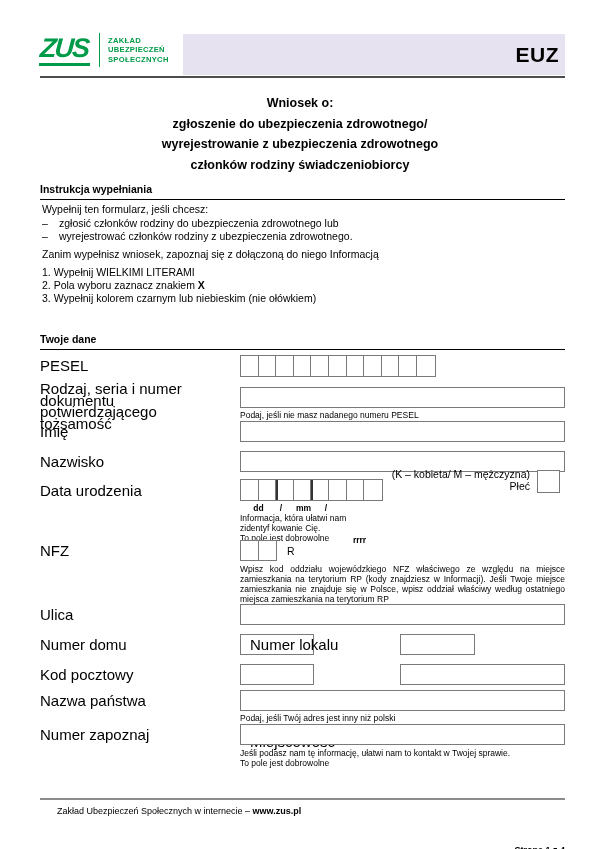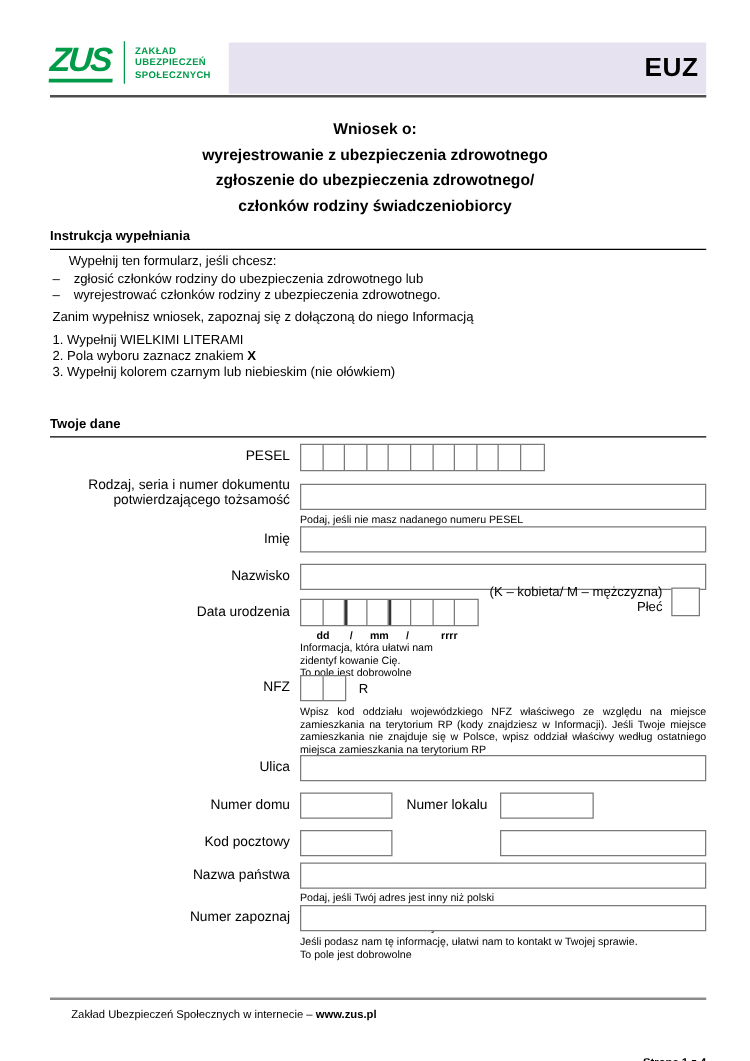--- a/index.html
+++ b/index.html
@@ -34,21 +34,21 @@
   
   .section-head{
     position:absolute;left:40px;width:525px;font-weight:bold;font-size:10.5px;
     border-bottom:1.5px solid #000;padding-bottom:4px;
   }
   
   .body-text{position:absolute;font-size:10.5px;line-height:13px;}
   .bullet{display:flex;}
   .bullet .marker{width:17px;flex:0 0 17px;}
   
-  .field-label{position:absolute;left:40px;width:192px;text-align:right;font-size:11px;line-height:11.5px;}
+  .field-label{position:absolute;left:40px;width:192px;font-size:15px;line-height:11.5px;}
   .input-box{position:absolute;height:21px;border:1px solid var(--box-border);background:#fff;box-sizing:border-box;}
   .comb{position:absolute;display:flex;height:22px;border:1px solid var(--box-border);box-sizing:border-box;background:#fff;}
   .comb .cell{flex:0 0 17.6px;border-right:1px solid var(--box-border);box-sizing:border-box;}
   .comb .cell:last-child{border-right:none;}
   .comb .cell.group-sep{border-left:2px solid #333;}
   .hint{position:absolute;font-size:8.5px;line-height:10px;color:#000;}
   .date-format{position:absolute;display:flex;font-size:8.5px;font-weight:bold;}
   .date-format span{display:block;text-align:center;}
   .suffix-letter{position:absolute;font-size:10.5px;}
   .sex-label{position:absolute;left:300px;width:230px;text-align:right;font-size:10.5px;line-height:11.5px;}
@@ -72,28 +72,28 @@
       <div>SPOŁECZNYCH</div>
     </div>
   </div>
   <div class="header-bar">
     <div class="form-code">EUZ</div>
   </div>
   <div class="header-rule"></div>
 
   <div class="title">
     <div>Wniosek o:</div>
+    <div>zgłoszenie do ubezpieczenia zdrowotnego/</div>
     <div>wyrejestrowanie z ubezpieczenia zdrowotnego</div>
-    <div>zgłoszenie do ubezpieczenia zdrowotnego/</div>
     <div>członków rodziny świadczeniobiorcy</div>
   </div>
 
   <div class="section-head" style="top:183px;">Instrukcja wypełniania</div>
 
-  <div class="body-text" style="left:42px;top:203px;width:523px;margin-left:13px;">Wypełnij ten formularz, jeśli chcesz:</div>
+  <div class="body-text" style="left:42px;top:203px;width:523px;">Wypełnij ten formularz, jeśli chcesz:</div>
 
   <div class="body-text bullet" style="left:42px;top:217px;width:523px;">
     <span class="marker">–</span>
     <span>zgłosić członków rodziny do ubezpieczenia zdrowotnego lub</span>
   </div>
   <div class="body-text bullet" style="left:42px;top:230px;width:523px;">
     <span class="marker">–</span>
     <span>wyrejestrować członków rodziny z ubezpieczenia zdrowotnego.</span>
   </div>
 
@@ -148,21 +148,21 @@
       <div class="cell group-sep"></div>
       <div class="cell"></div>
       <div class="cell"></div>
       <div class="cell"></div>
     </div>
   <div class="date-format" style="left:240px;top:503px;">
     <span style="width:37px;">dd</span>
     <span style="width:8px;">/</span>
     <span style="width:37px;">mm</span>
     <span style="width:8px;">/</span>
-    <span style="width:59px;">rrrr</span>
+    <span style="width:59px;margin-top:32px;">rrrr</span>
   </div>
   <div class="hint" style="left:240px;top:513px;">
     <div>Informacja, która ułatwi nam</div>
     <div>zidentyf kowanie Cię.</div>
     <div>To pole jest dobrowolne</div>
   </div>
 
   <div class="sex-label" style="top:469px;">
     <div>(K – kobieta/ M – mężczyzna)</div>
     <div>Płeć</div>

